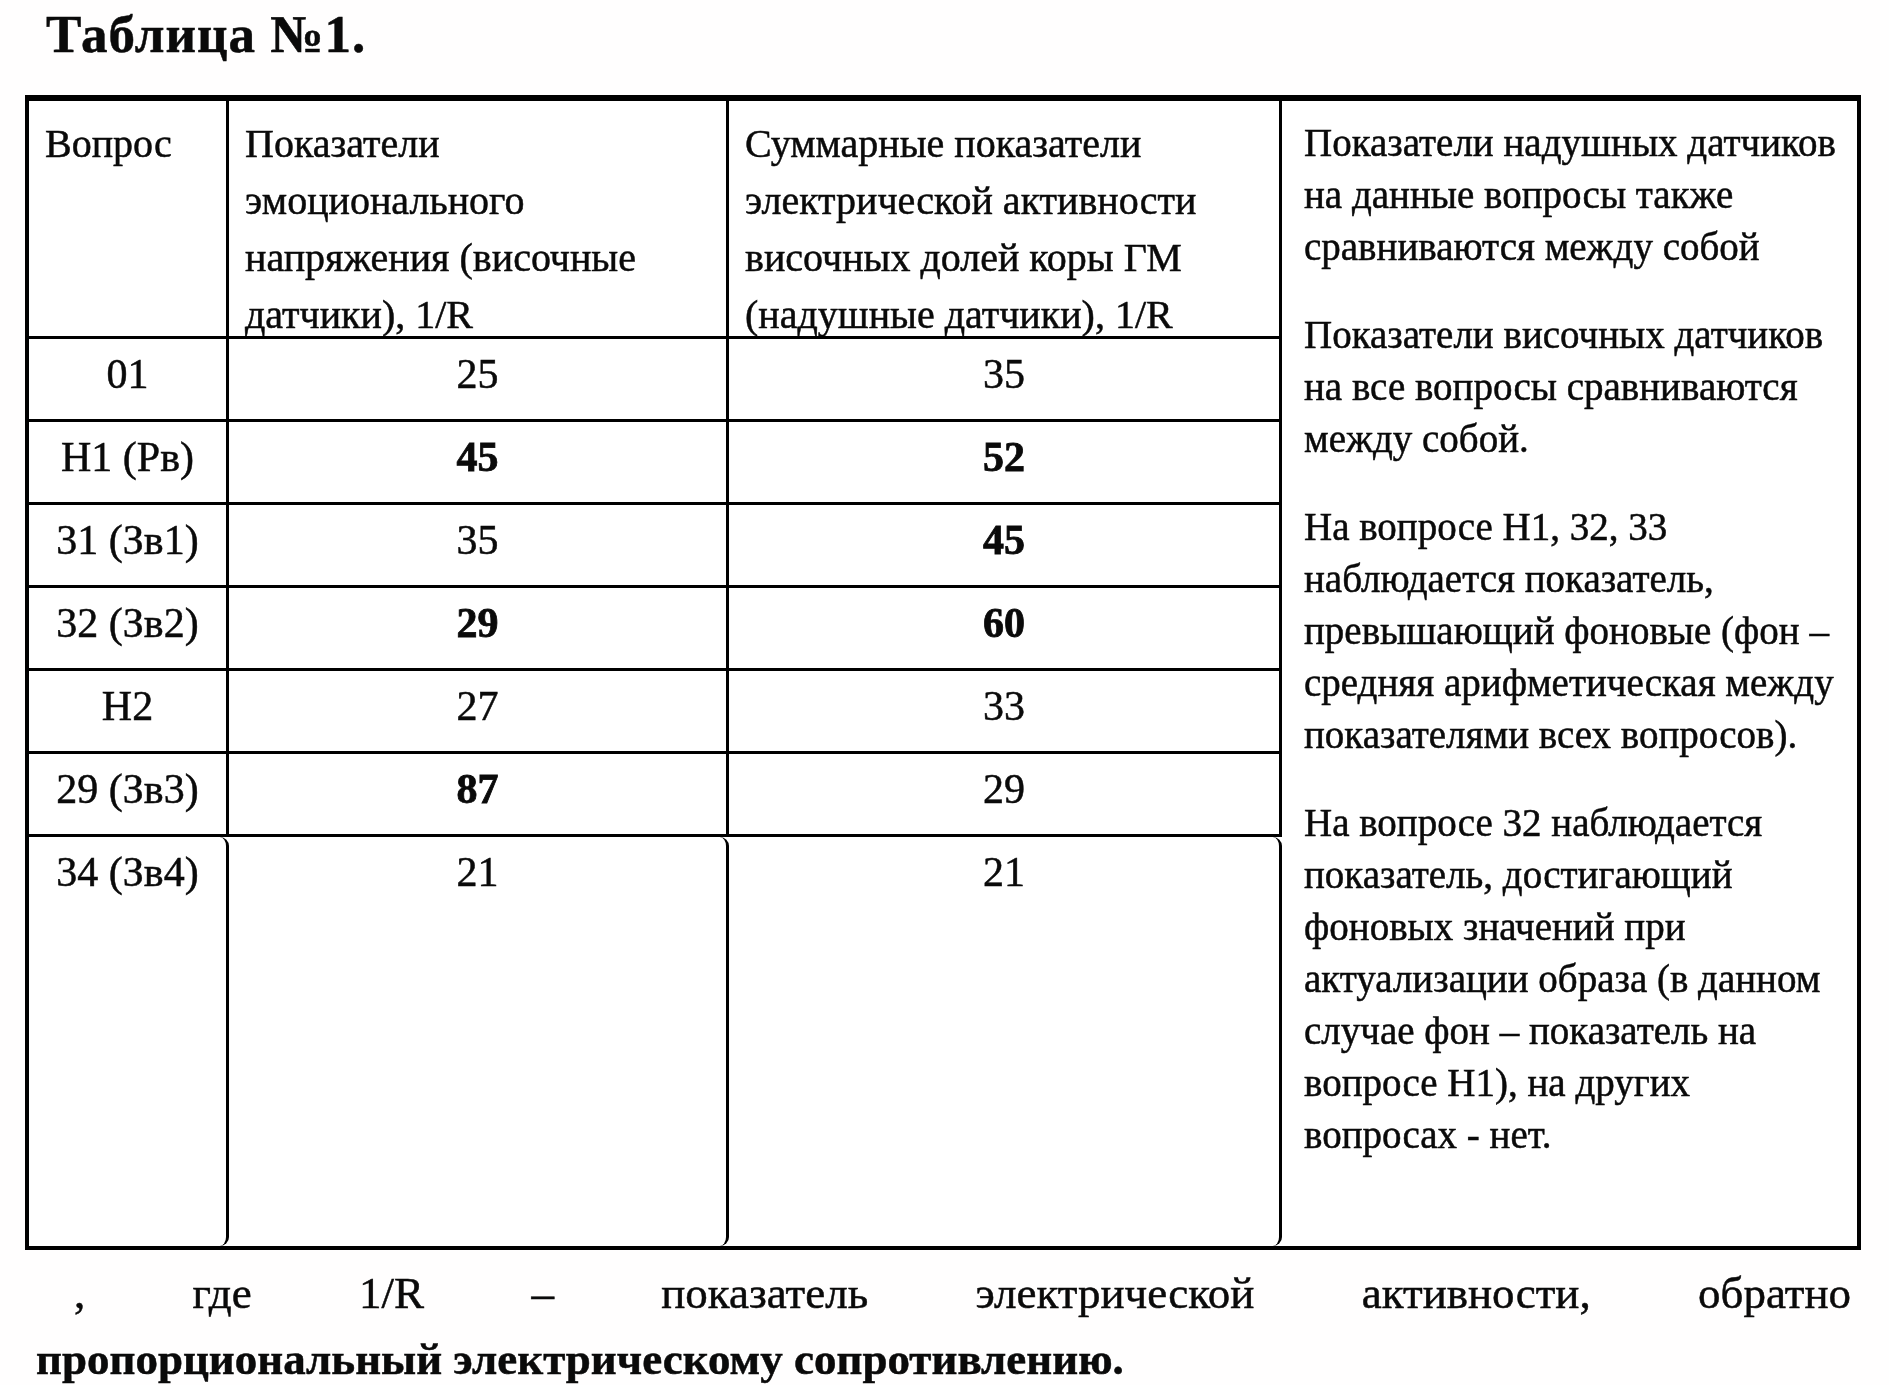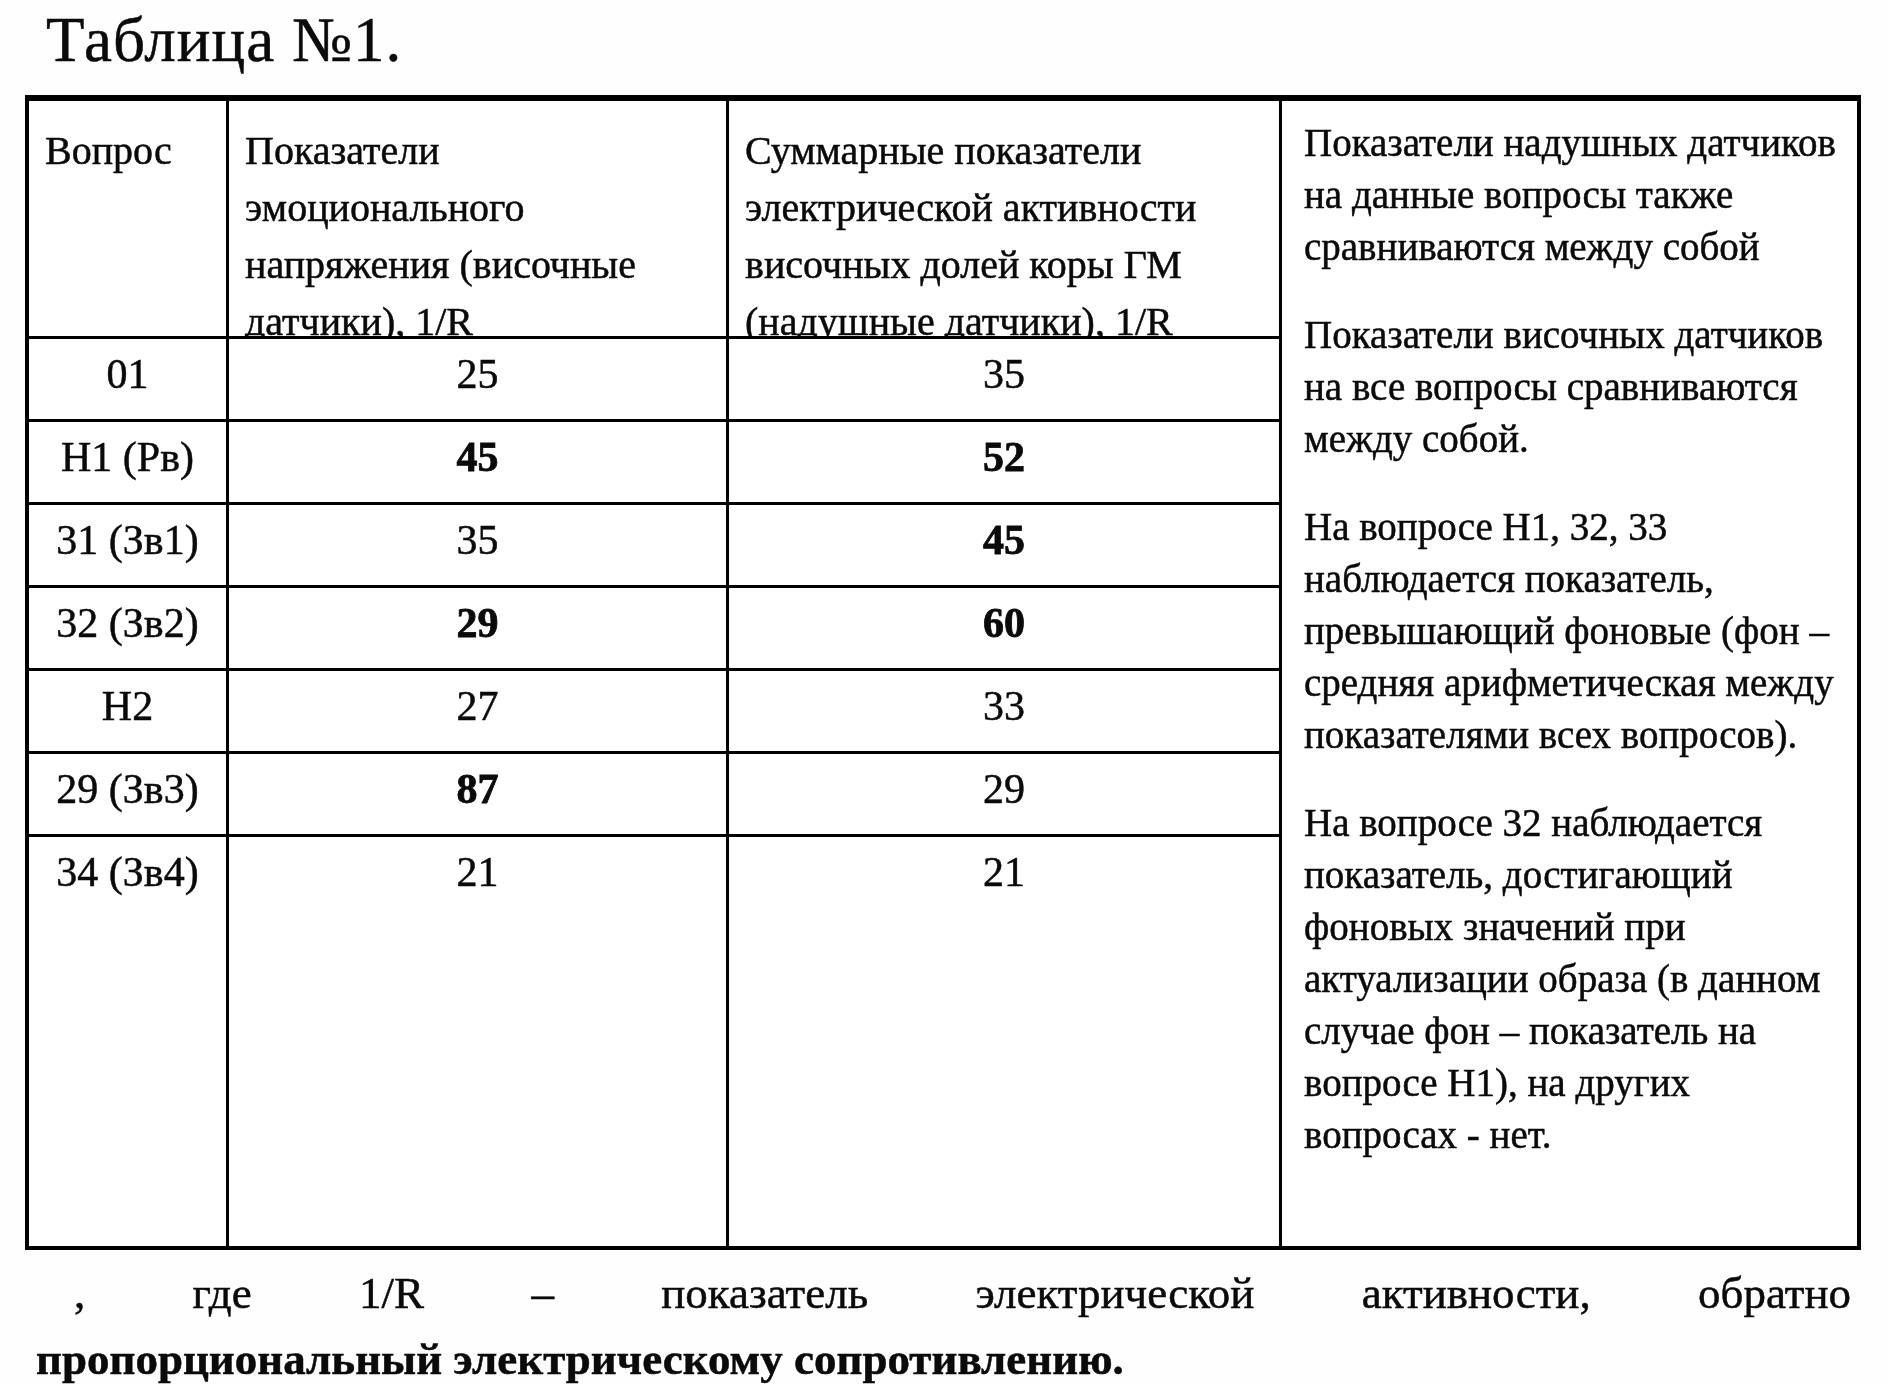--- a/index.html
+++ b/index.html
@@ -2,34 +2,34 @@
 <html><head>
 <meta charset="utf-8">
 <style>
   html,body{margin:0;padding:0;}
   body{
     width:1889px;height:1385px;background:#ffffff;position:relative;overflow:hidden;
     font-family:"Liberation Serif","DejaVu Serif",serif;color:#0a0a0a;
     -webkit-text-stroke:0.5px #0a0a0a;
   }
   .page{position:absolute;inset:0;background:#fffefe;}
-  .title{position:absolute;left:46px;top:4px;font-size:63px;font-weight:400;letter-spacing:1px;}
+  .title{position:absolute;left:46px;top:4px;font-size:53px;font-weight:700;letter-spacing:1px;}
   .tbl{
     position:absolute;left:25px;top:95px;width:1836px;height:1155px;box-sizing:border-box;
     display:grid;
     grid-template-columns:200px 500px 553px 1fr;
     grid-template-rows:238px 83px 83px 83px 83px 83px 83px minmax(0,1fr);
     border:4px solid #000;border-top-width:6px;background:#fff;
   }
   .c{box-sizing:border-box;border-right:3px solid #000;border-bottom:3px solid #000;
      padding:12px 16px;overflow:hidden;}
-  .h{font-size:40px;line-height:57px;padding-top:21px;}
+  .h{font-size:40px;line-height:57px;padding-top:14px;}
   .q,.v{font-size:42px;line-height:46px;text-align:center;}
   .b{font-weight:700;-webkit-text-stroke:0.8px #0a0a0a;}
-  .lr{border-bottom:none;}
+  .lr{border-bottom:none;border-radius:9px;}
   .note{box-sizing:border-box;grid-column:4;grid-row:1/span 8;padding:16px 18px 0 22px;overflow:hidden;}
   .note p{margin:0 0 36px 0;font-size:39px;line-height:52px;}
   .footer{position:absolute;left:36px;top:1268px;width:1815px;font-size:45px;line-height:50px;}
   .f1{text-align:justify;text-align-last:justify;padding-left:38px;}
   .f2{margin-top:16px;text-align:left;font-weight:bold;}
 </style>
 </head>
 <body>
 
 <div class="page">

